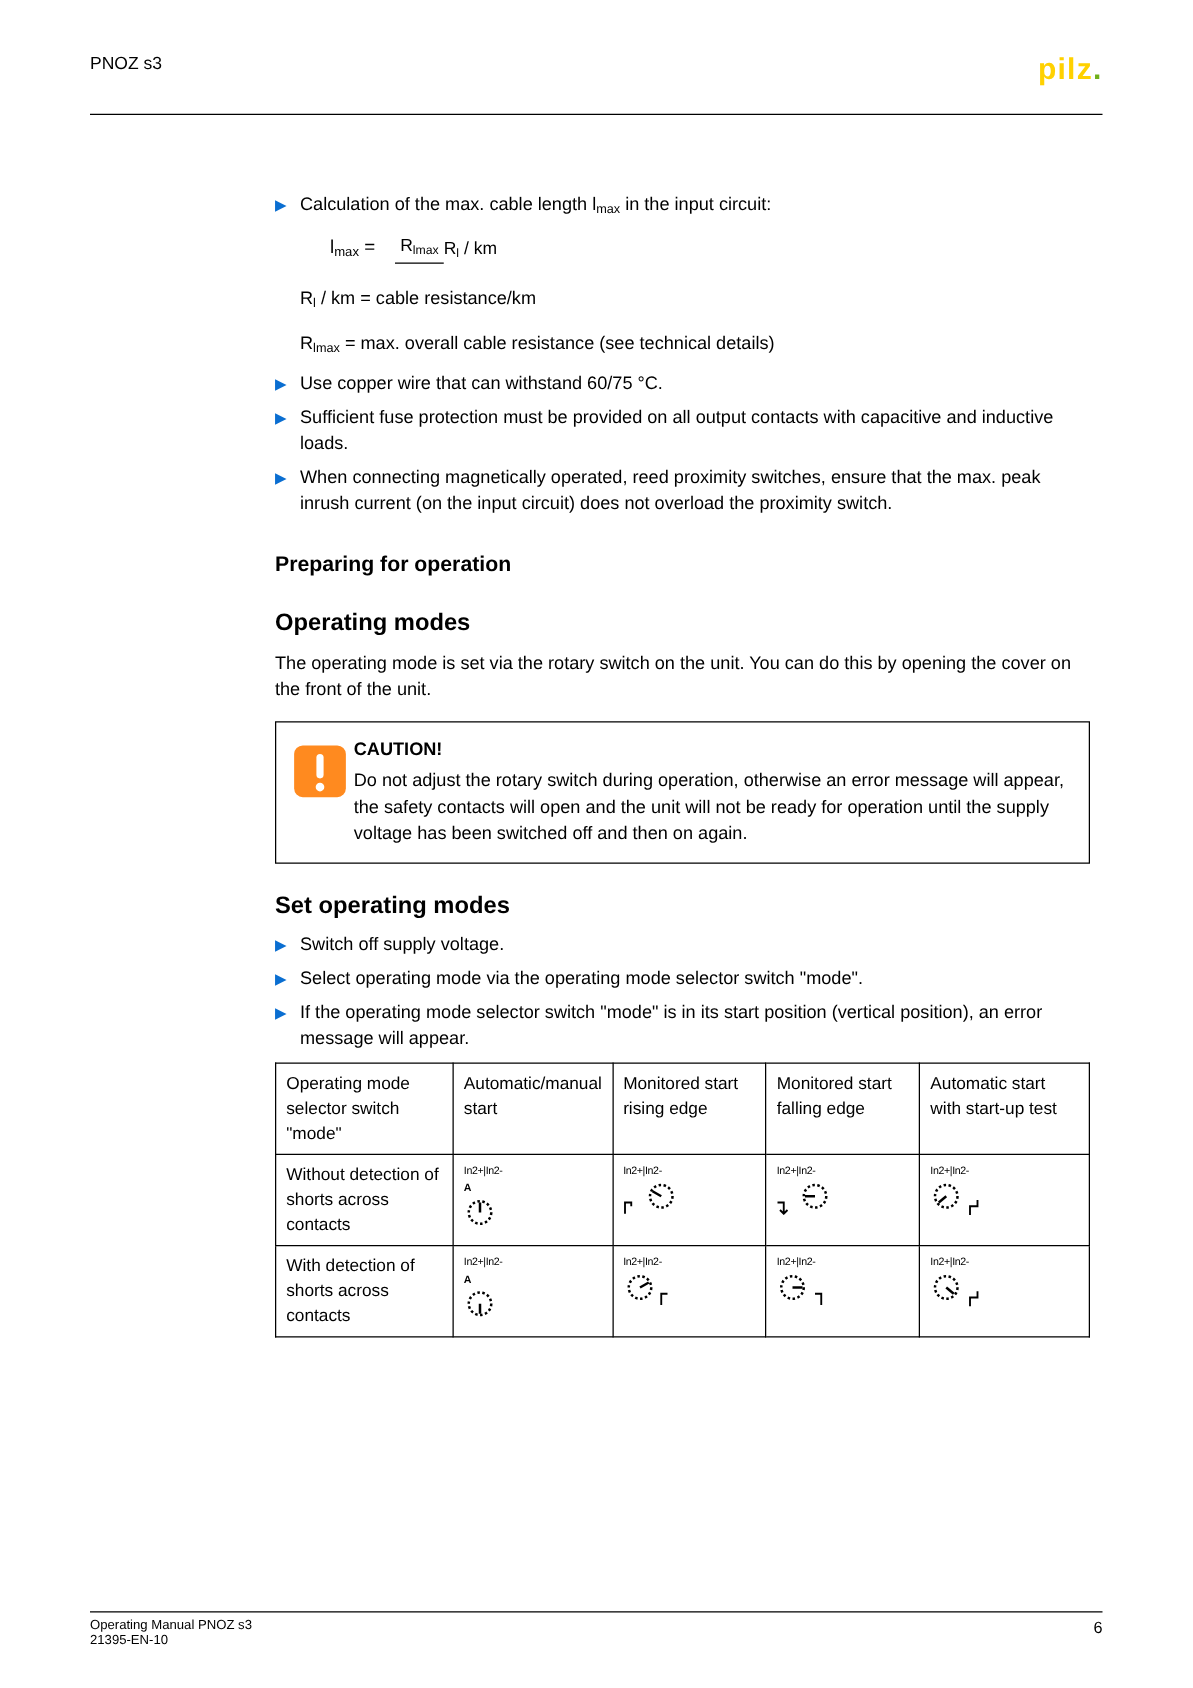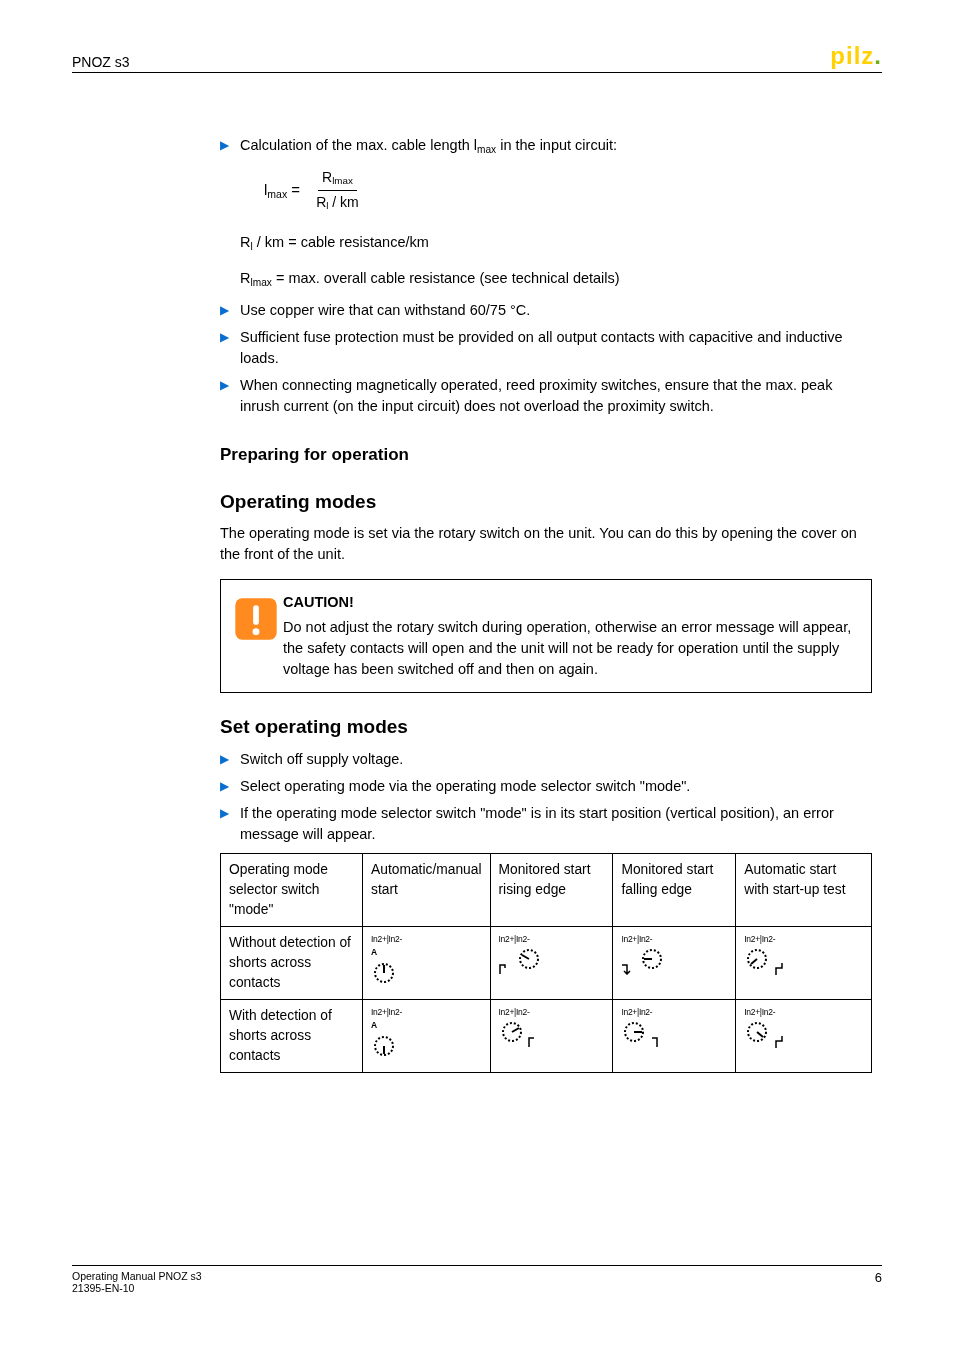--- a/index.html
+++ b/index.html
@@ -1,42 +1,42 @@
 <!DOCTYPE html>
 <html><head>
 <meta charset="utf-8">
 <style>
   * { box-sizing: border-box; margin: 0; padding: 0; }
   html, body { width: 954px; height: 1350px; font-family: Arial, Helvetica, sans-serif; color: #000; background: #fff; }
   .page { position: relative; width: 954px; height: 1350px; padding: 0 72px; }
-  .header { display: flex; justify-content: space-between; align-items: flex-end; padding-top: 42px; border-bottom: 1px solid #000; padding-bottom: 2px; }
+  .header { display: flex; justify-content: space-between; align-items: flex-start; padding-top: 42px; border-bottom: 1px solid #000; padding-bottom: 21px; }
   .h-title { font-size: 14px; }
   .logo { font-size: 24px; font-weight: 700; color: #ffd100; letter-spacing: 1px; }
   .logo .dot { color: #6fb01a; }
   .content { padding-top: 62px; padding-left: 148px; padding-right: 10px; font-size: 14.5px; line-height: 1.45; }
   .bullet-row { display: flex; margin-bottom: 6px; }
   .tri { width: 20px; flex: 0 0 20px; color: #0a6ed1; font-size: 12px; line-height: 20px; }
   .bullet-text { flex: 1; }
   .formula { margin: 10px 0 18px 44px; font-size: 15px; display: flex; align-items: center; gap: 16px; }
-  .frac { display: inline-flex; flex-direction: column; align-items: center; font-size: 14px; }
+  .frac { display: inline-flex; flex-direction: row; align-items: center; font-size: 14px; }
   .frac .top { border-bottom: 1px solid #000; padding: 0 4px 1px 4px; }
   .frac .bot { padding-top: 1px; }
   .sub-note { margin: 14px 0 10px 20px; }
   .h2 { font-size: 17px; font-weight: 700; margin: 26px 0 20px 0; }
   .h3 { font-size: 19px; font-weight: 700; margin: 18px 0 8px 0; }
   .para { margin-bottom: 12px; }
   .caution-box { border: 1px solid #000; display: flex; padding: 12px 14px 12px 12px; margin: 14px 0 20px 0; gap: 0; align-items: flex-start; }
   .caution-icon { width: 50px; flex: 0 0 50px; padding-top: 4px; }
   .caution-title { font-weight: 700; margin-bottom: 4px; }
   table.modes { border-collapse: collapse; width: 100%; margin-top: 8px; }
   table.modes td, table.modes th { border: 1px solid #000; padding: 6px 8px; font-size: 13.8px; font-weight: normal; text-align: left; vertical-align: top; }
   .icon-cell { text-align: center; vertical-align: middle; padding: 4px 2px; }
   .mini-label { font-size: 8.5px; display: block; margin-bottom: 1px; letter-spacing: -0.3px; white-space: nowrap; }
   .dial { display: inline-block; }
-  .footer { position: absolute; bottom: 56px; left: 72px; right: 72px; border-top: 1px solid #000; padding-top: 4px; display: flex; justify-content: space-between; font-size: 10.5px; }
+  .footer { position: absolute; bottom: 32px; left: 72px; right: 72px; border-top: 1px solid #000; padding-top: 4px; display: flex; justify-content: space-between; font-size: 10.5px; }
   .foot-right { font-size: 13px; }
   sub { font-size: 0.7em; vertical-align: -0.25em; }
 </style>
 </head>
 <body>
 
 <div class="page">
   <div class="header">
     <span class="h-title">PNOZ s3</span>
     <span class="logo"><span>pilz</span><span class="dot">.</span></span>

